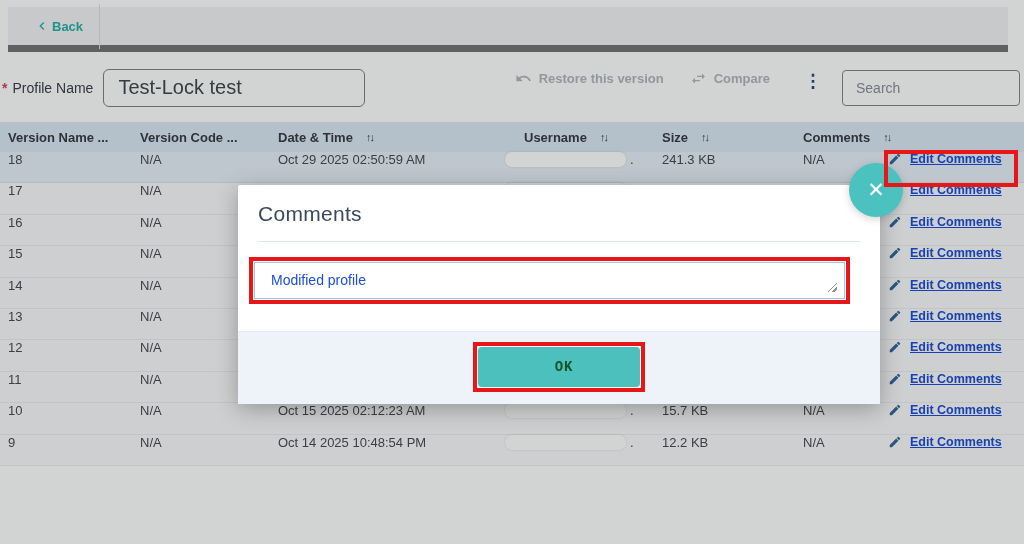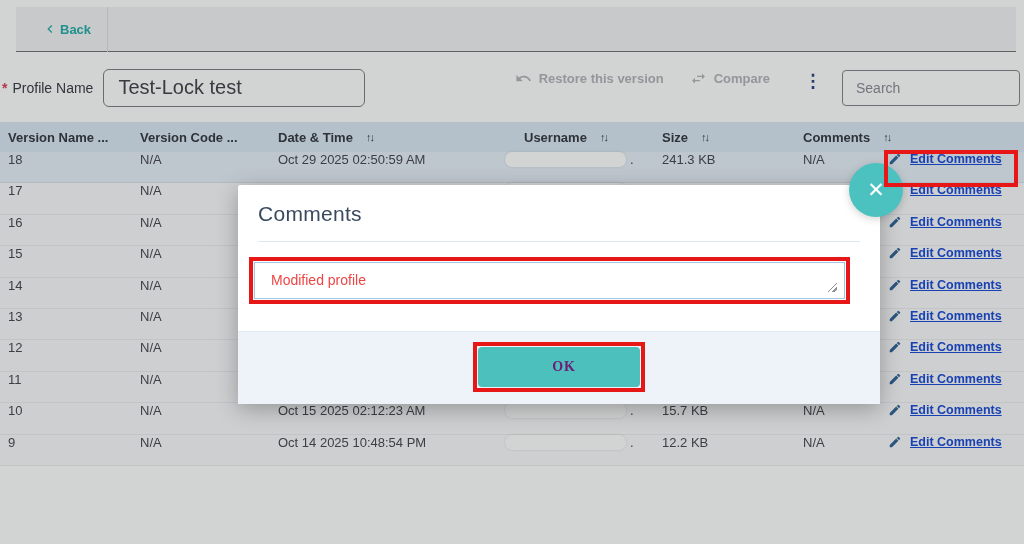--- a/index.html
+++ b/index.html
@@ -1,22 +1,22 @@
 <!DOCTYPE html>
 <html><head>
 <meta charset="utf-8">
 <style>
   * { margin:0; padding:0; box-sizing:border-box; }
   html,body { width:1024px; height:544px; overflow:hidden; }
   body { font-family:"Liberation Sans", sans-serif; background:#fff; }
   .screen { position:relative; width:1024px; height:544px; background:#fff; overflow:hidden; }
 
   
-  .topbar { position:absolute; left:16px; top:7px; width:1000px; height:45px;
-    background:#f2f3f5; border-bottom:1px solid #737373; display:flex; align-items:center; }
+  .topbar { position:absolute; left:8px; top:7px; width:1000px; height:45px;
+    background:#f2f3f5; border-bottom:7px solid #737373; display:flex; align-items:center; }
   .back-btn { display:flex; align-items:center; gap:2px; margin-left:26px; color:#27b0a8;
     font-size:13px; font-weight:700; cursor:pointer; }
   .back-btn svg { width:16px; height:16px; fill:#27b0a8; }
   .topbar-divider { width:1px; height:45px; background:#dcdddf; margin:0 0 0 16px; }
   .page-title { margin-left:14px; font-size:15px; font-weight:700; color:#24262c; letter-spacing:.2px; }
 
   
   .formrow { position:absolute; left:0; top:53px; width:1024px; height:69px;
     display:flex; align-items:center; }
   .req { color:#d8455a; font-size:14px; font-weight:700; margin-left:2px; }
@@ -60,31 +60,31 @@
   
   .overlay { position:absolute; inset:0; background:rgba(8,9,11,.18); z-index:50; }
   .modal { position:absolute; left:238px; top:185px; width:642px; height:219px; background:#fff;
     border-radius:2px; box-shadow:0 5px 22px rgba(0,0,0,.28); z-index:60; }
   .modal-title { padding:17px 20px 0 20px; font-size:21px; font-weight:500; color:#3a4a5e;
     letter-spacing:.3px; }
   .modal-divider { margin:15px 20px 0 20px; border-top:1px solid #dfe8f0; }
   .modal-body { padding:15px 30px 0 11px; }
   .ta-annot { border:4px solid #e81717; padding:1px; }
   .comment-ta { display:block; width:100%; height:37px; border:1px solid #a4c4e4; resize:none;
-    font-family:inherit; font-size:14px; color:#ef4444; padding:9px 16px; outline:none; }
+    font-family:inherit; font-size:14px; color:#1d4ed8; padding:9px 16px; outline:none; }
   .ta-wrap { position:relative; }
   .ta-handle { position:absolute; right:8px; bottom:7px; width:9px; height:9px; pointer-events:none;
     background:
       linear-gradient(135deg, transparent 0 45%, #8d9096 45% 55%, transparent 55%) 0 0/9px 9px,
       linear-gradient(135deg, transparent 0 72%, #8d9096 72% 85%, transparent 85%) 0 0/9px 9px; }
   .modal-footer { position:absolute; left:0; bottom:0; width:100%; height:73px; background:#eef3f9;
     border-top:1px solid #e2ebf4; display:flex; align-items:flex-start; justify-content:center; }
   .ok-annot { margin-top:10px; border:4px solid #e81717; padding:1px; }
-  .ok-btn { width:162px; height:40px; background:#4cc0bd; border:0; border-radius:4px; color:#701a75;
-    font-size:14px; font-weight:700; letter-spacing:.8px; font-family:Liberation Serif, serif; cursor:pointer;padding-left:10px; }
+  .ok-btn { width:162px; height:40px; background:#4cc0bd; border:0; border-radius:4px; color:#14532d;
+    font-size:14px; font-weight:700; letter-spacing:.8px; font-family:Liberation Mono, monospace; cursor:pointer;padding-left:10px; }
   .close-btn { position:absolute; left:849px; top:163px; width:54px; height:54px; border-radius:50%;
     background:#4cc2c0; color:#fff; display:flex; align-items:center; justify-content:center;
     font-size:21px; font-weight:400; z-index:65; cursor:pointer; box-shadow:0 2px 8px rgba(0,0,0,.18); }
   .annot-edit { position:absolute; left:884px; top:150px; width:134px; height:37px;
     border:4px solid #e81717; z-index:70; pointer-events:none; }
 </style>
 </head>
 <body>
 
 <div class="screen">

